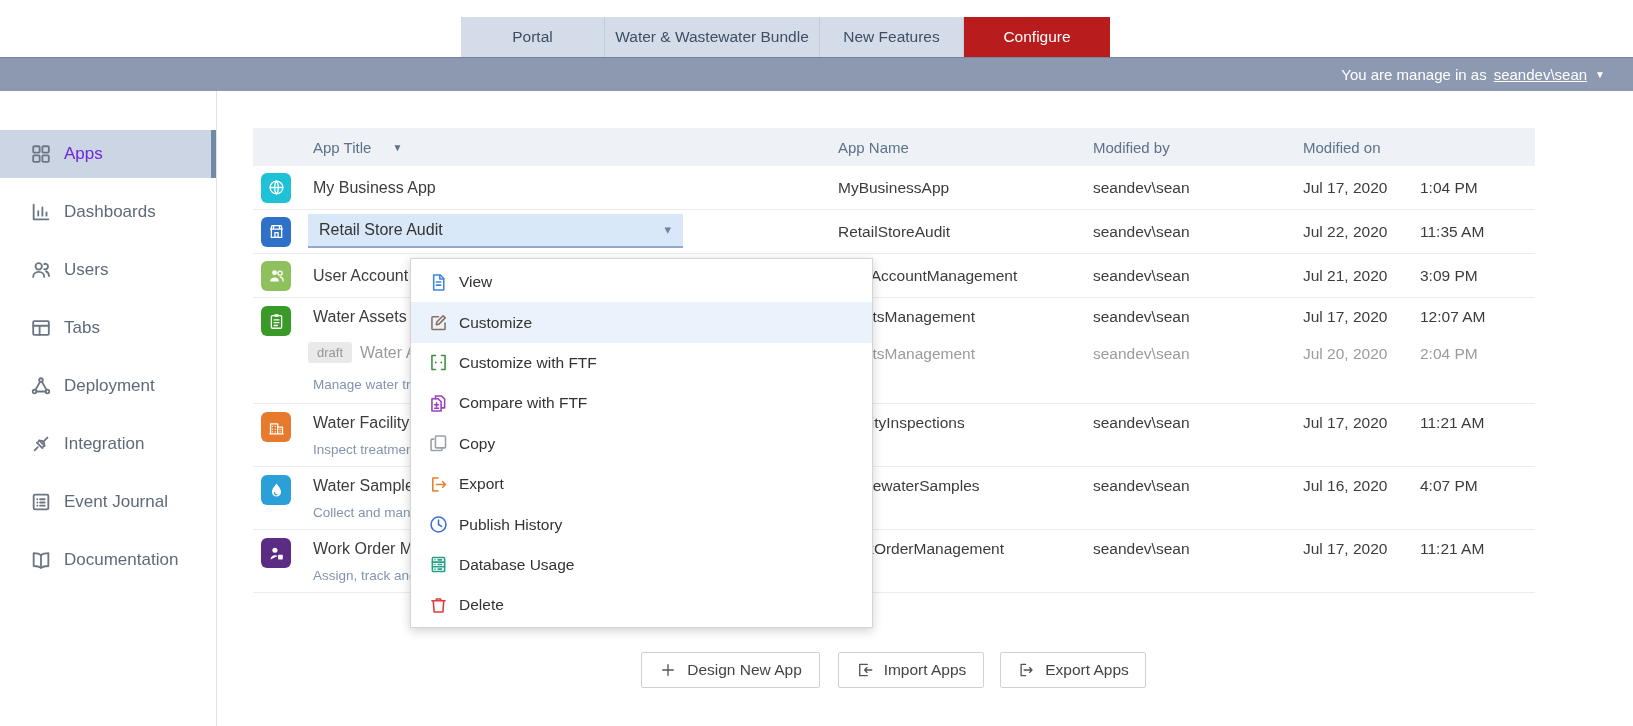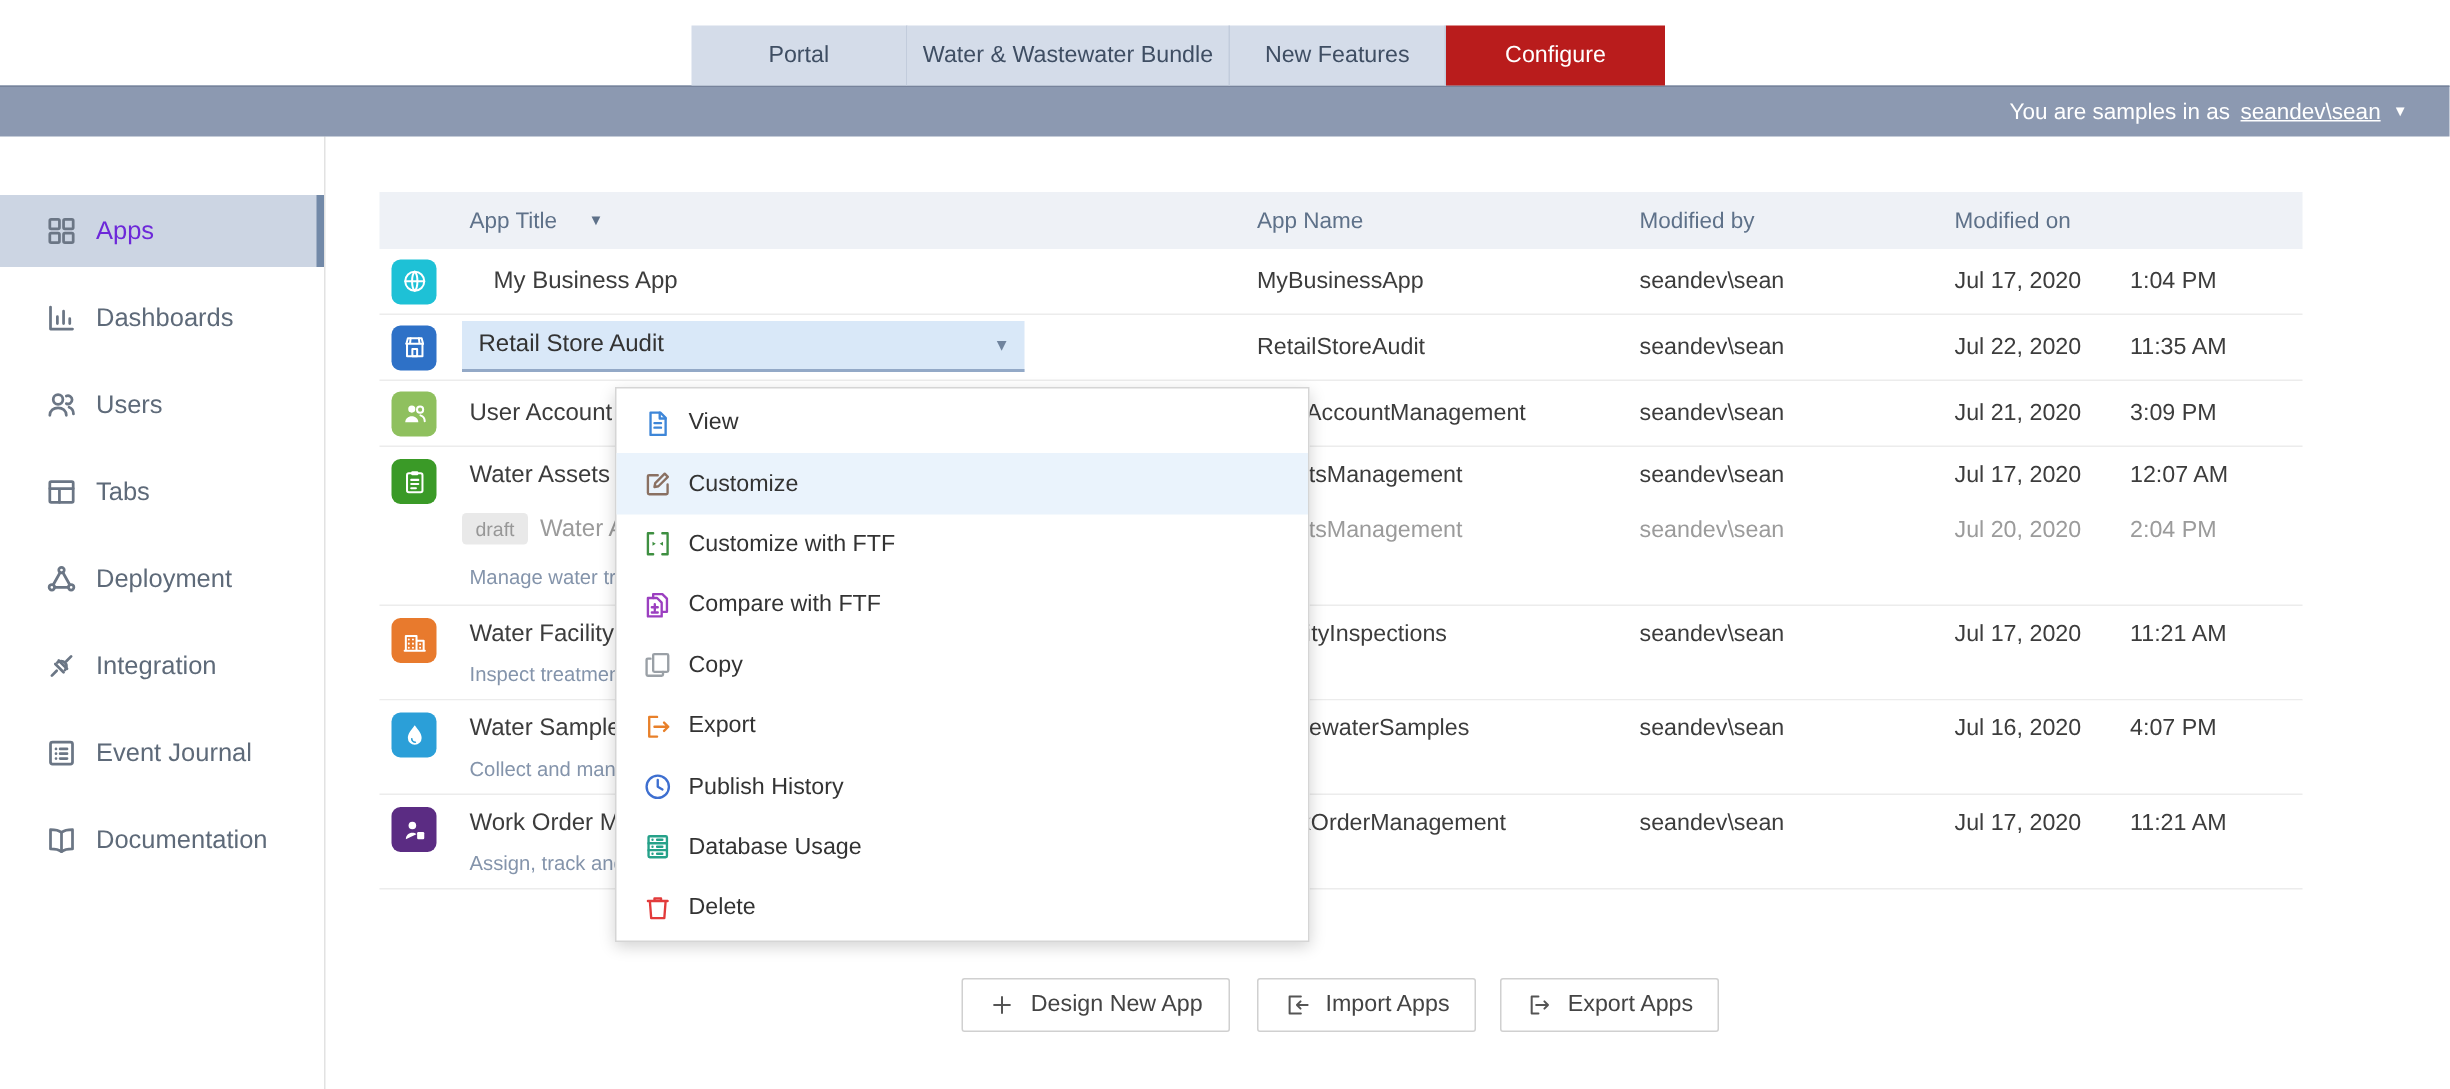--- a/index.html
+++ b/index.html
@@ -119,21 +119,21 @@
 <body>
 
 <div class="tabs" id="tabs">
     <div class="tab">Portal</div>
     <div class="tab">Water &amp; Wastewater Bundle</div>
     <div class="tab">New Features</div>
     <div class="tab active">Configure</div>
   </div>
 
 <div class="topbar">
-  <span>You are samples in as</span>
+  <span>You are manage in as</span>
   <span class="user">seandev\sean</span>
   <span class="caret">▼</span>
 </div>
 
 <div class="sidebar" id="sidebar">
     <div class="side-item active">
       <span class="sicon">
         <svg viewBox="0 0 24 24">
           <rect x="3.5" y="3.5" width="7" height="7" rx="1"></rect>
           <rect x="13.5" y="3.5" width="7" height="7" rx="1"></rect>
@@ -228,21 +228,21 @@
     </div>
   </div>
   <div id="tbody">
       <div class="trow" style="height: 44px;">
         <div class="app-tile" style="background: rgb(30, 193, 214); top: 50%; transform: translateY(-50%);">
           <svg viewBox="0 0 24 24">
             <circle cx="12" cy="12" r="8"></circle>
             <path d="M4 12h16M12 4c3 2.7 3 13.3 0 16M12 4c-3 2.7-3 13.3 0 16"></path>
           </svg>
         </div>
-        <div class="cell title" style="left: 60px; top: 50%; transform: translateY(-50%); margin-left: 16px;">My Business App</div>
+        <div class="cell title" style="left: 60px; top: 50%; transform: translateY(-50%);">My Business App</div>
         <div class="cell" style="left: 585px; top: 50%; transform: translateY(-50%);">MyBusinessApp</div>
         <div class="cell" style="left: 840px; top: 50%; transform: translateY(-50%);">seandev\sean</div>
         <div class="cell" style="left: 1050px; top: 50%; transform: translateY(-50%);">Jul 17, 2020</div>
         <div class="cell" style="left: 1167px; top: 50%; transform: translateY(-50%);">1:04 PM</div>
       </div>
       <div class="trow" style="height: 44px;">
         <div class="app-tile" style="background: rgb(46, 113, 199); top: 50%; transform: translateY(-50%);">
           <svg viewBox="0 0 24 24">
             <path d="M5 9 6.2 4.5h11.6L19 9"></path>
             <path d="M5 9h14M8.5 4.5 8 9M15.5 4.5 16 9"></path>

